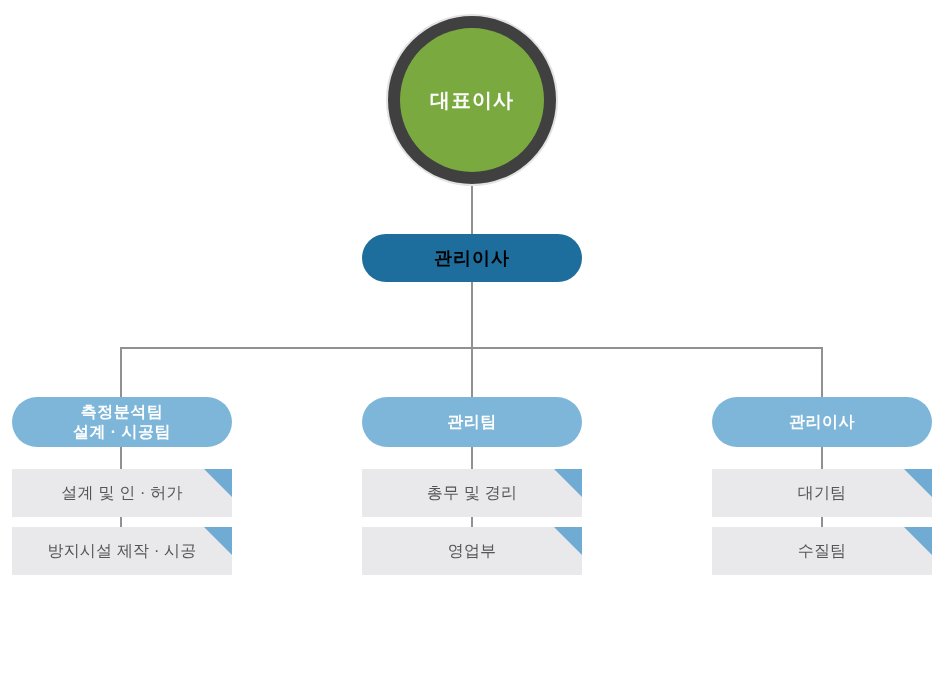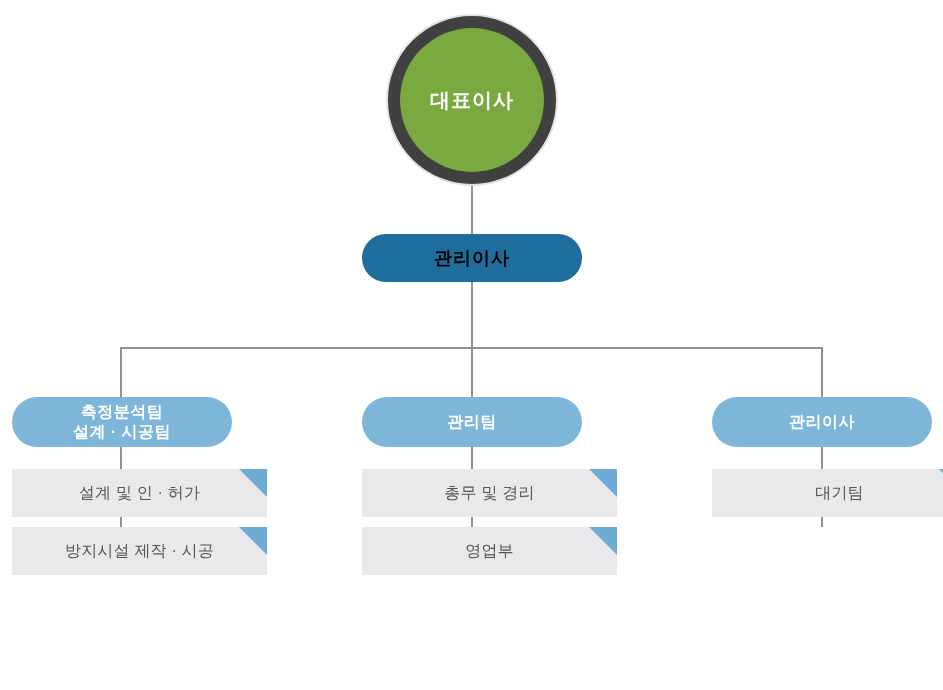--- a/index.html
+++ b/index.html
@@ -66,21 +66,21 @@
     letter-spacing: 0.5px;
     text-align: center;
   }
   .col-0 { left: 12px; }
   .col-1 { left: 362px; }
   .col-2 { left: 712px; }
 
   
   .dept-box {
     position: absolute;
-    width: 255px; height: 48px;
+    width: 220px; height: 48px;
     background: var(--box_bg, #e9e9eb);
     display: flex; align-items: center; justify-content: center;
     color: var(--box_text, #555555);
     font-size: 16px;
     font-weight: 500;
     letter-spacing: 0.2px;
   }
   .row-0 { top: 469px; }
   .row-1 { top: 527px; justify-content: center; }
   .fold {
@@ -145,14 +145,18 @@
   </div>
   <div class="dept-box col-1 row-1">
     <span>영업부</span>
     <span class="fold"></span>
   </div>
 
   <div class="dept-box col-2 row-0">
     <span>대기팀</span>
     <span class="fold"></span>
   </div>
+  <div class="dept-box col-2 row-1">
+    <span>수질팀</span>
+    <span class="fold"></span>
+  </div>
 
 </div>
 
 </body></html>

